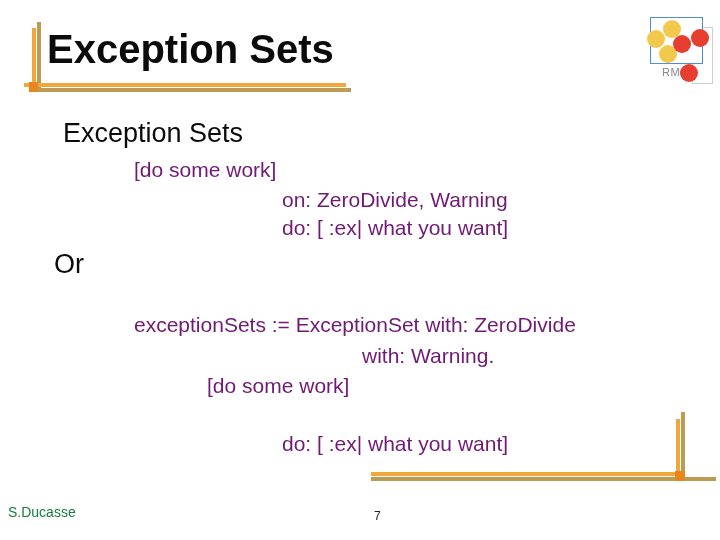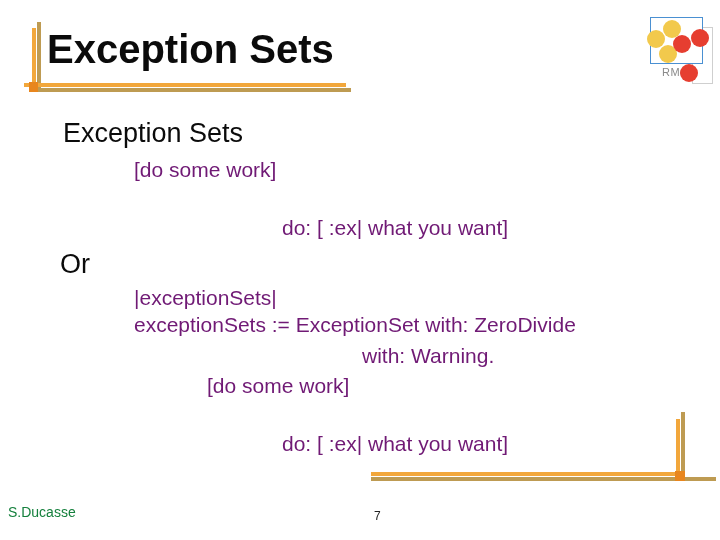--- a/index.html
+++ b/index.html
@@ -41,21 +41,21 @@
   .logo .y2 { left:1px;  top:18px; }
   .logo .y3 { left:13px; top:33px; }
   .logo .r1 { left:27px; top:23px; }
   .logo .r2 { left:45px; top:17px; }
   .logo .r3 { left:34px; top:52px; }
   .logo .label { position:absolute; left:16px; top:54px; font-size:11px; color:#8a8a8a; letter-spacing:0.5px; }
 
   
   .body-head { font-size:27px; color:#0b0b0b; }
   .head1 { left:63px;  top:118px; }
-  .orlbl { left:60px;  top:249px; }
+  .orlbl { left:54px;  top:249px; }
   .code  { font-size:21px; color:#701a75; white-space:pre; }
   .b1l1 { left:134px; top:158px; }
   .b1l2 { left:282px; top:188px; }
   .b1l3 { left:282px; top:216px; }
   .b2l1 { left:134px; top:286px; }
   .b2l2 { left:134px; top:313px; }
   .b2l3 { left:362px; top:344px; }
   .b2l4 { left:207px; top:374px; }
   .b2l5 { left:282px; top:403px; }
   .b2l6 { left:282px; top:432px; }
@@ -87,25 +87,25 @@
     <div class="dot yellow y3"></div>
     <div class="dot red r1"></div>
     <div class="dot red r2"></div>
     <div class="label">RMod</div>
     <div class="dot red r3"></div>
   </div>
 
   <div class="abs body-head head1">Exception Sets</div>
 
   <div class="abs code b1l1">[do some work]</div>
+  <div class="abs code b1l2">on: ZeroDivide, Warning</div>
   <div class="abs code b1l3">do: [ :ex| what you want]</div>
 
   <div class="abs body-head orlbl">Or</div>
 
-  <div class="abs code b2l1">|exceptionSets|</div>
   <div class="abs code b2l2">exceptionSets := ExceptionSet with: ZeroDivide</div>
   <div class="abs code b2l3">with: Warning.</div>
   <div class="abs code b2l4">[do some work]</div>
   <div class="abs code b2l6">do: [ :ex| what you want]</div>
 
   <div>
     <div class="abs vline-tan-bot"></div>
     <div class="abs vline-orange-bot"></div>
     <div class="abs hline-orange-bot"></div>
     <div class="abs hline-tan-bot"></div>

